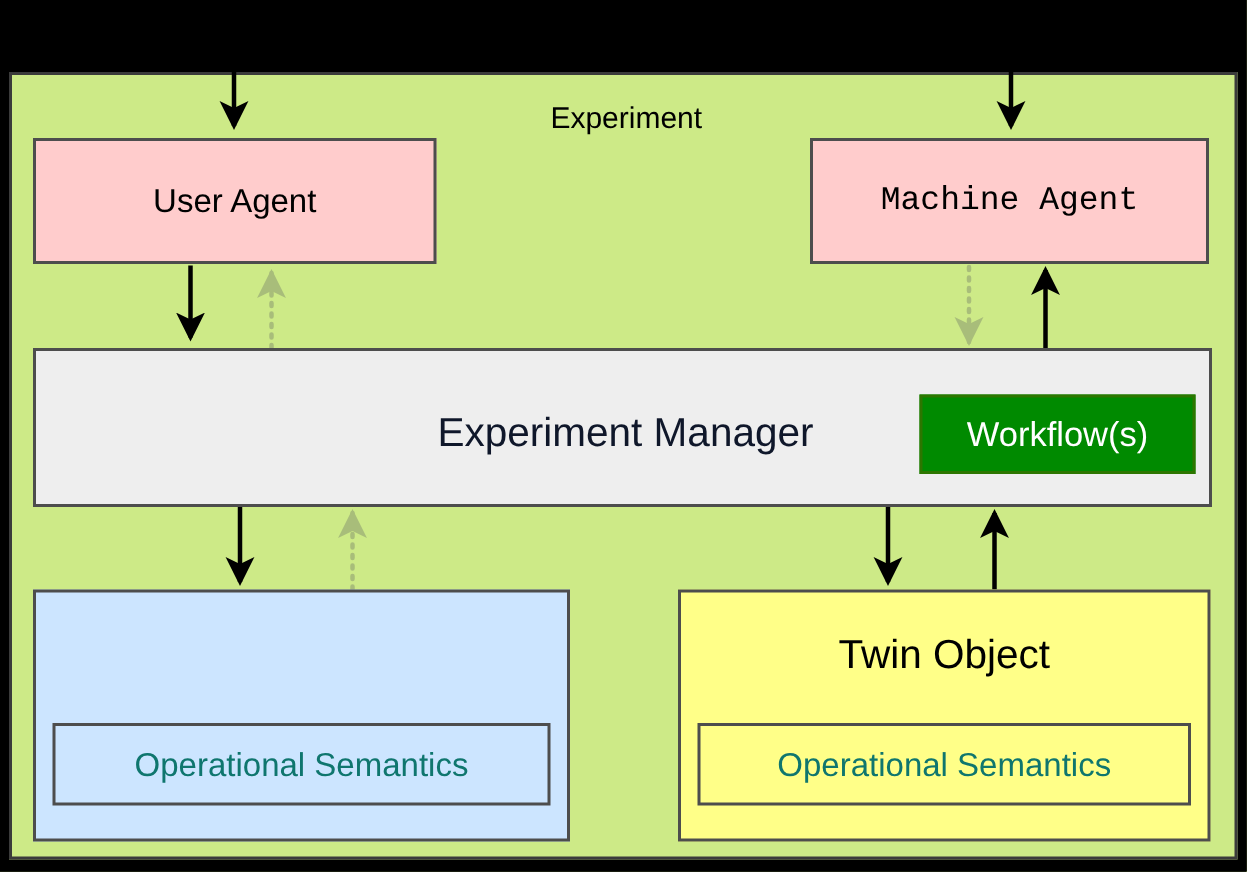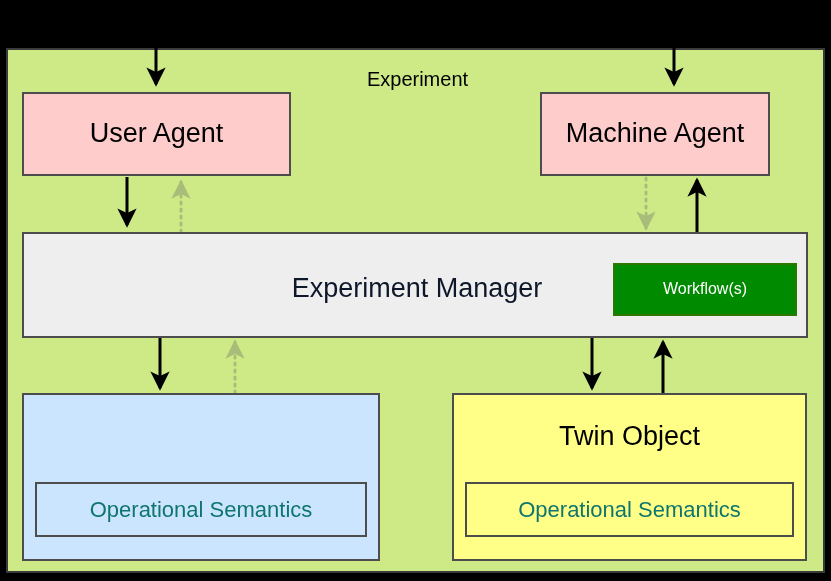--- a/index.html
+++ b/index.html
@@ -51,33 +51,34 @@
     left: 0;
     top: 18px;
     width: 819px;
     text-align: center;
     font-size: 20px;
     color: #000000;
   }
   .agent-box {
     background: #ffcccc;
     border: 2px solid #4d4d4d;
-    font-size: 27px;
+    font-size: 22px;
   }
   #user-agent {
     left: 22px;
     top: 92px;
     width: 269px;
     height: 84px;
   }
   #machine-agent {
     left: 540px;
     top: 92px;
-    width: 230px;
+    width: 266px;
     height: 84px;
+    font-family: Liberation Mono, monospace;
   }
   #experiment-manager {
     left: 22px;
     top: 232px;
     width: 786px;
     height: 106px;
     background: #eeeeee;
     border: 2px solid #4d4d4d;
     display: block;
   }
@@ -96,21 +97,21 @@
     left: 589px;
     top: 29px;
     width: 180px;
     height: 49px;
     background: #008a00;
     border: 2px solid #2d7600;
     display: flex;
     align-items: center;
     justify-content: center;
     color: #ffffff;
-    font-size: 16px;
+    font-size: 23px;
   }
   .object-box {
     border: 2px solid #4d4d4d;
     display: block;
   }
   #actual-object {
     left: 22px;
     top: 393px;
     width: 358px;
     height: 168px;

